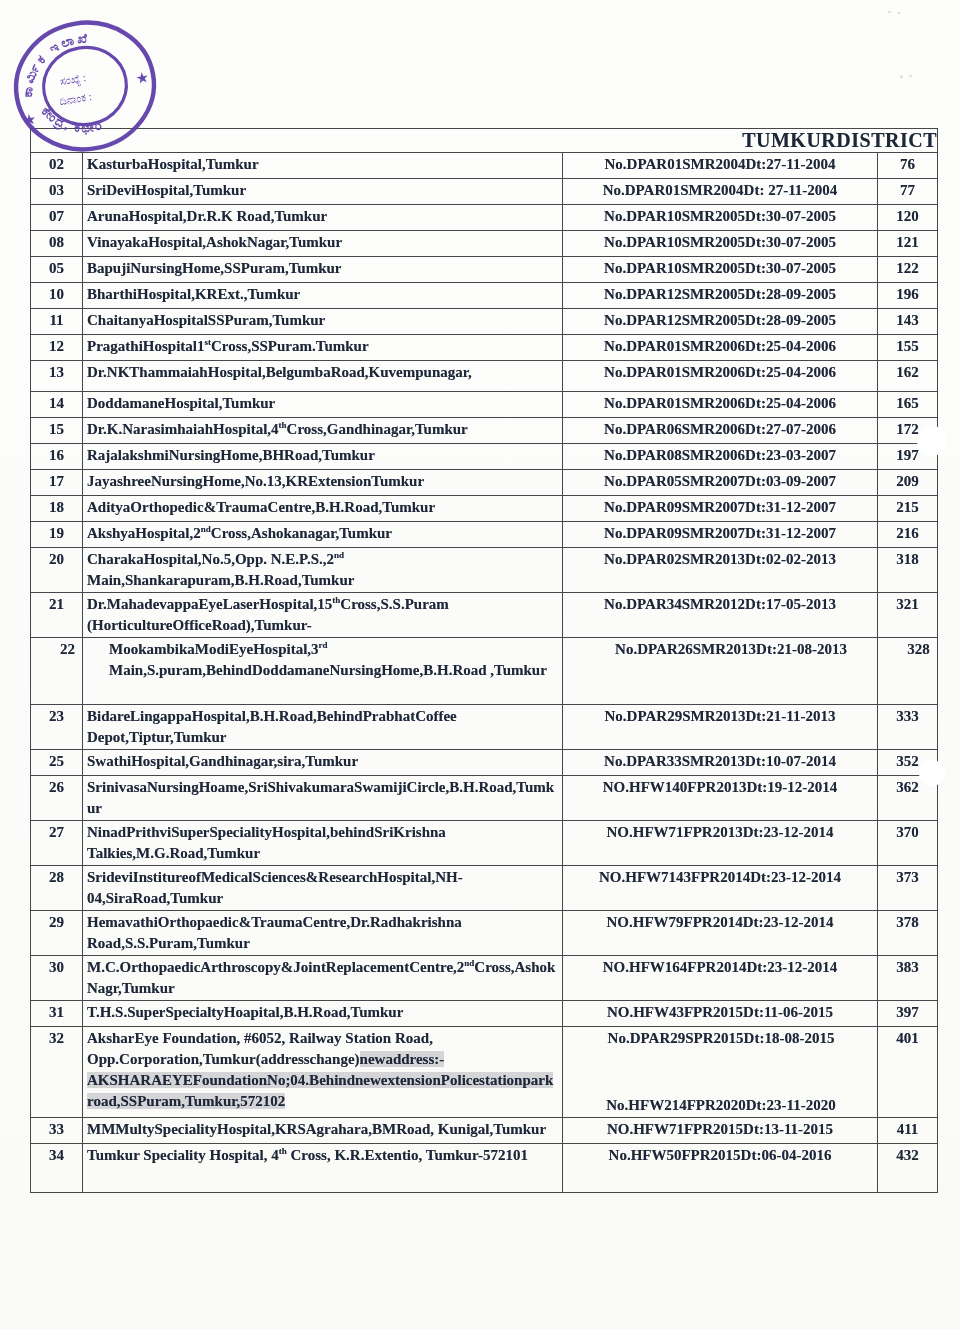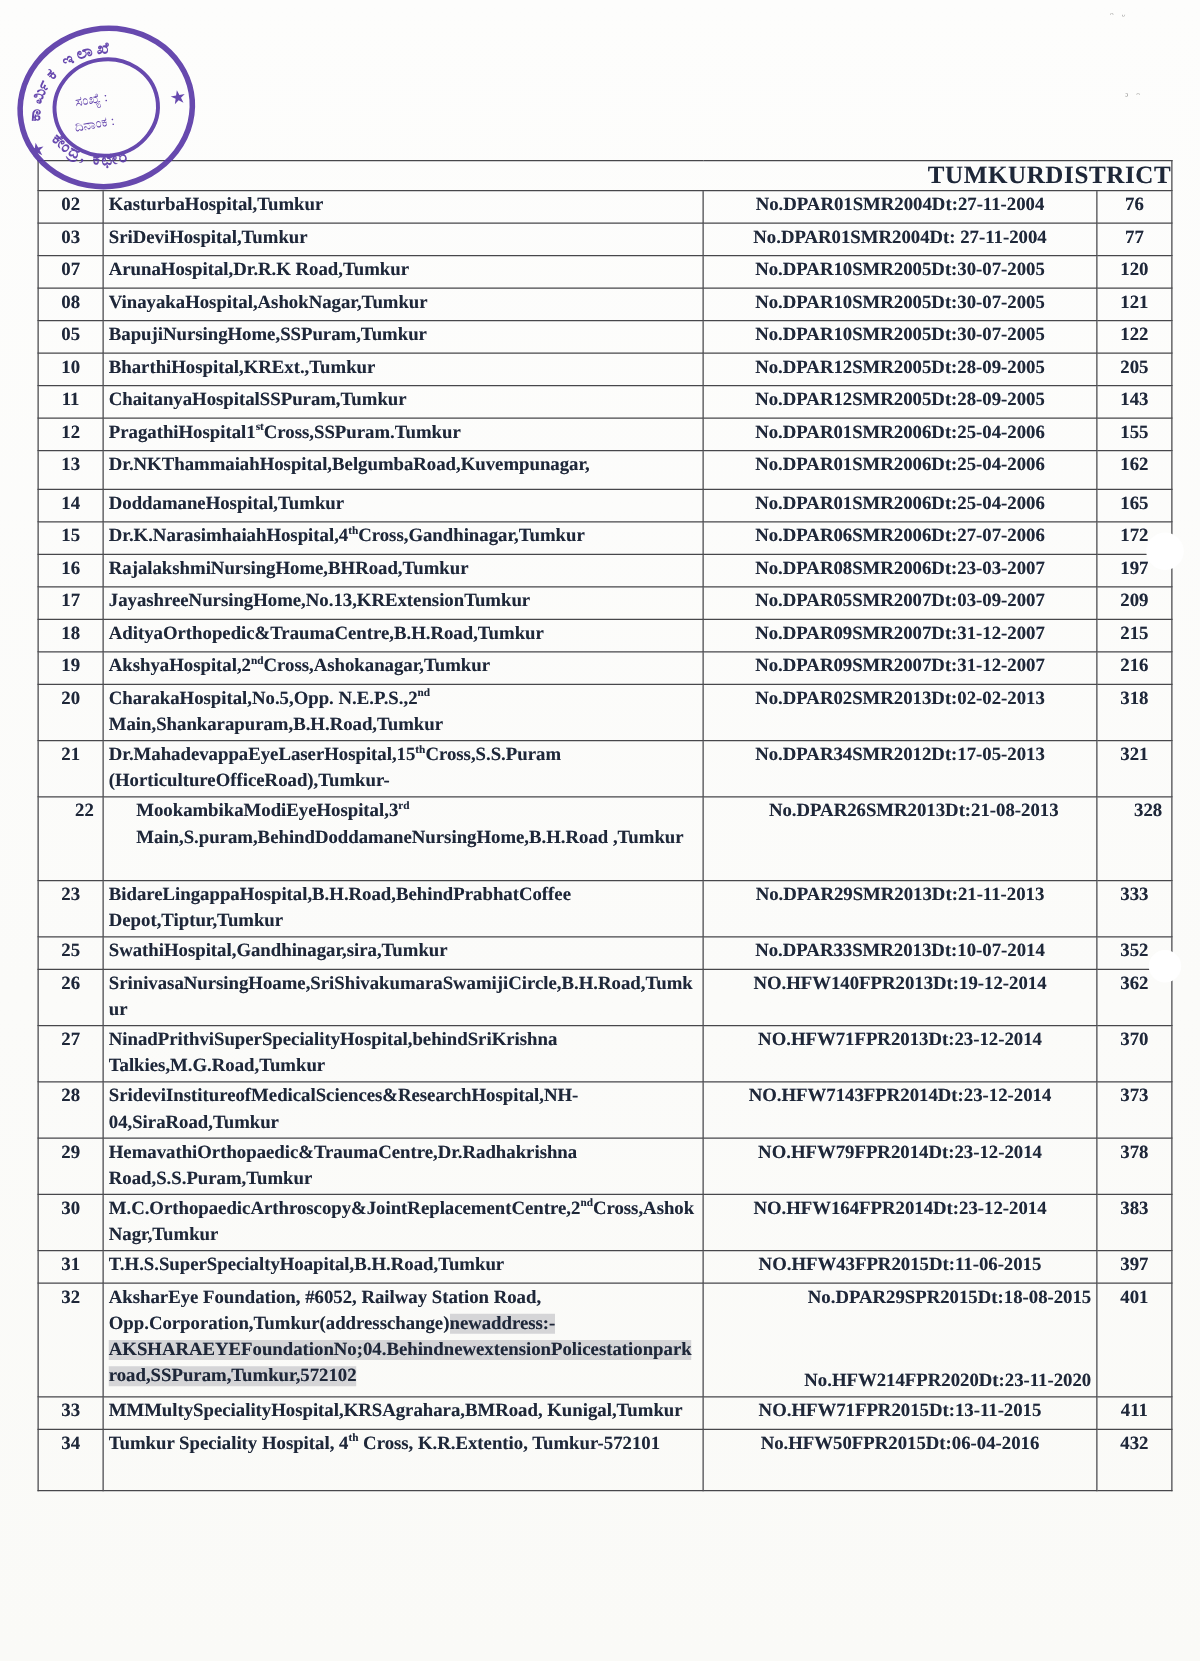--- a/index.html
+++ b/index.html
@@ -43,21 +43,21 @@
   .cell-no{text-align:center;}
   .cell-name{padding:1px 16px 1px 8px;}
   .cell-reg{text-align:center;}
   .cell-id{text-align:center;position:relative;}
   .doc-row td{height:23px;}
   tr[data-row-no="13"] td{height:28px;}
   tr[data-row-no="22"] td{height:64px;padding-left:26px;}
   tr[data-row-no="32"] td{height:88px;}
   tr[data-row-no="34"] td{height:46px;}
   
-  tr[data-row-no="32"] .cell-reg{text-align:right;padding-left:6px;}
+  tr[data-row-no="32"] .cell-reg{text-align:center;padding-left:6px;}
   tr[data-row-no="32"] .reg-line + .reg-line{margin-top:46px;}
   
   .hl{background:#d5d5d7;box-decoration-break:clone;-webkit-box-decoration-break:clone;}
   
   tr[data-row-no="15"] .cell-id::after,
   tr[data-row-no="25"] .cell-id::after{
     content:"";position:absolute;z-index:4;background:#fff;border-radius:50%;
   }
   tr[data-row-no="15"] .cell-id::after{right:-10px;top:8px;width:30px;height:30px;}
   tr[data-row-no="25"] .cell-id::after{right:-8px;top:10px;width:26px;height:26px;}
@@ -142,21 +142,21 @@
             <div class="reg-line">No.DPAR10SMR2005Dt:30-07-2005</div>
           </td>
     <td class="cell-id">122</td>
   </tr>
         <tr class="doc-row" data-row-no="10">
     <td class="cell-no">10</td>
     <td class="cell-name"><span>BharthiHospital,KRExt.,Tumkur</span></td>
     <td class="cell-reg">
             <div class="reg-line">No.DPAR12SMR2005Dt:28-09-2005</div>
           </td>
-    <td class="cell-id">205</td>
+    <td class="cell-id">196</td>
   </tr>
         <tr class="doc-row" data-row-no="11">
     <td class="cell-no">11</td>
     <td class="cell-name"><span>ChaitanyaHospitalSSPuram,Tumkur</span></td>
     <td class="cell-reg">
             <div class="reg-line">No.DPAR12SMR2005Dt:28-09-2005</div>
           </td>
     <td class="cell-id">143</td>
   </tr>
         <tr class="doc-row" data-row-no="12">

